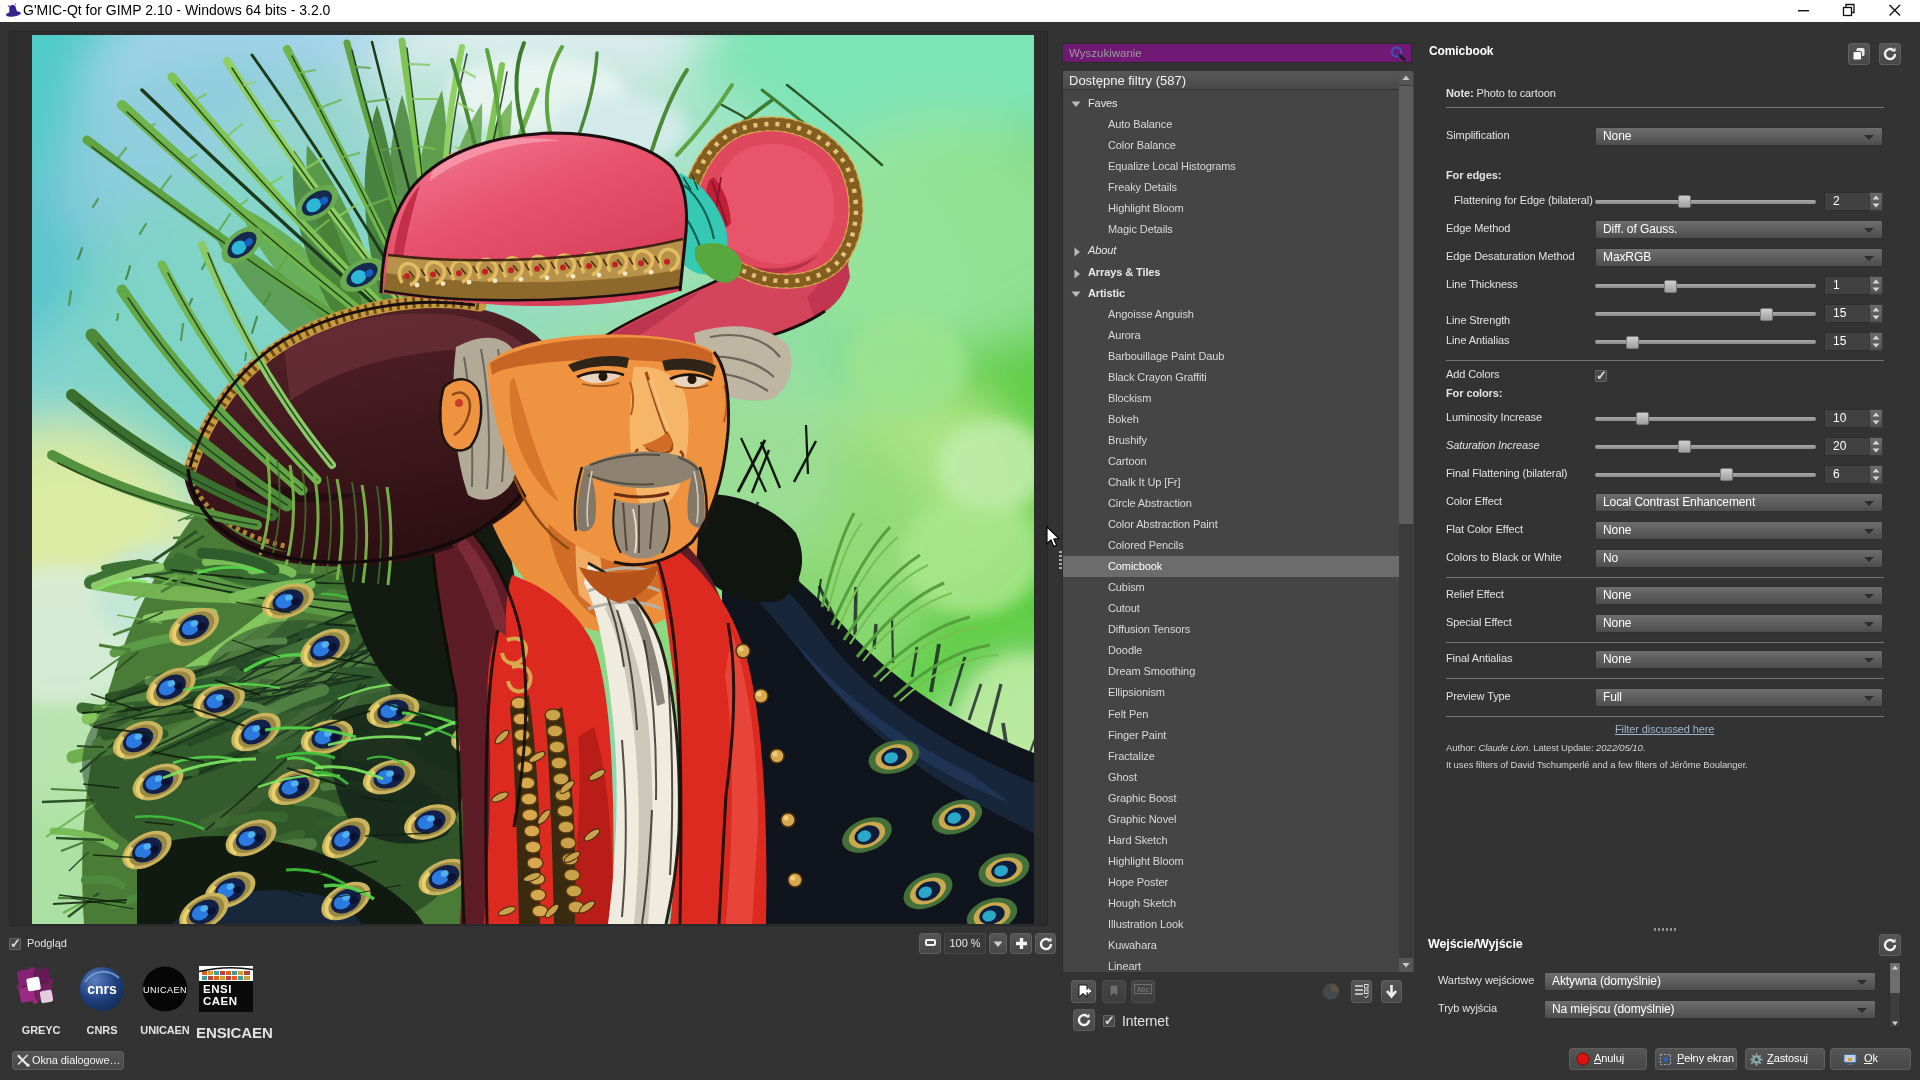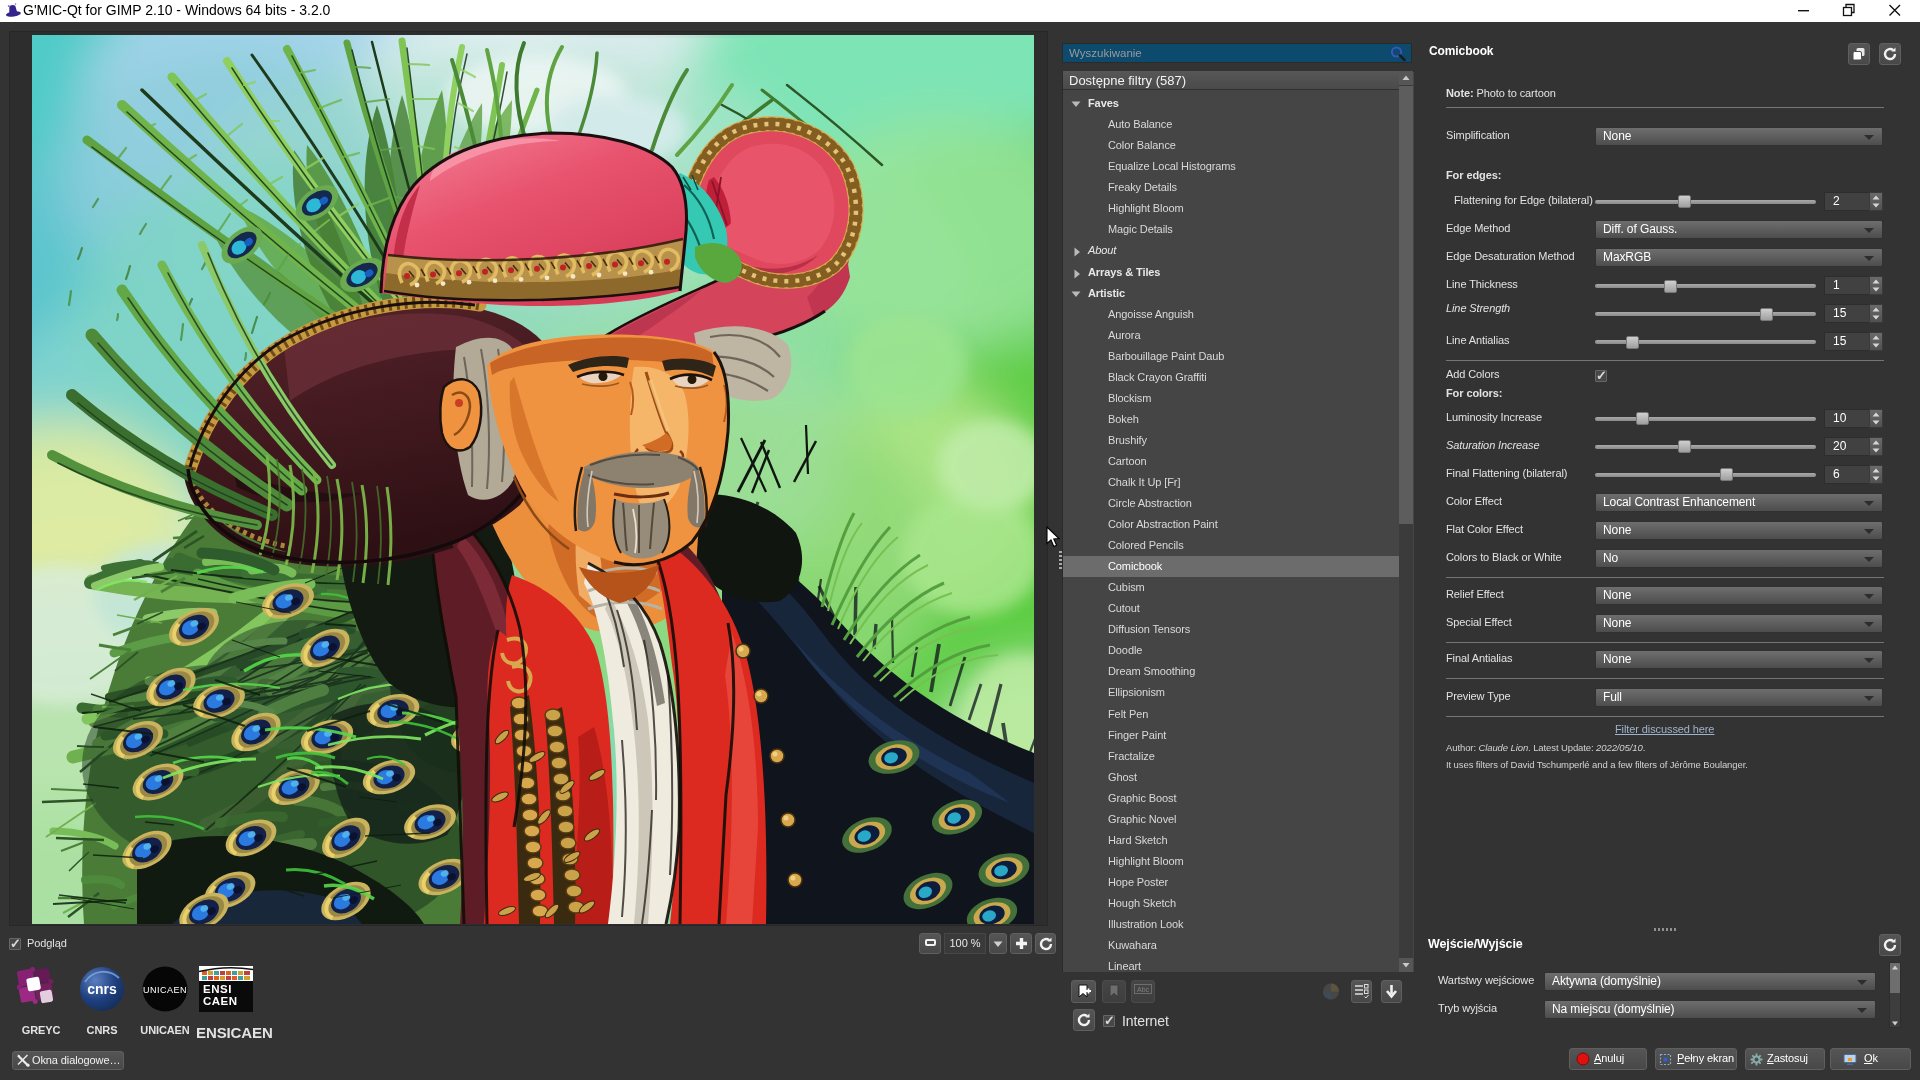--- a/index.html
+++ b/index.html
@@ -1068,21 +1068,21 @@
     <svg class="abs" style="left:16px;top:1031px" width="14" height="14" viewBox="0 0 14 14">
       <path d="M2 2.5 L11.5 12" stroke="#ececec" stroke-width="2.2"></path>
       <path d="M11.5 2 L2 11.5" stroke="#ececec" stroke-width="1.4"></path>
       <path d="M1.5 1.5 l2.5 1 l-1.5 1.5 z" fill="#ececec"></path>
       <circle cx="12" cy="12.2" r="1.6" fill="#ececec"></circle>
     </svg>
     <div class="txt" style="left:32px;top:1032px;font-size:11px;color:#f0f0f0">Okna dialogowe…</div>
   </div>
 
   <div id="midpanel">
-    <div class="abs" style="left:1062px;top:21px;width:350px;height:20px;background:#0c4a6e;border:1px solid #2a2a2a;color:#9a9a9a;font-size:11.5px;line-height:19px;padding-left:6px">Wyszukiwanie</div>
+    <div class="abs" style="left:1062px;top:21px;width:350px;height:20px;background:#701a75;border:1px solid #2a2a2a;color:#9a9a9a;font-size:11.5px;line-height:19px;padding-left:6px">Wyszukiwanie</div>
     <svg class="abs" style="left:1389px;top:23px" width="18" height="18" viewBox="0 0 18 18">
       <circle cx="7.5" cy="7" r="4.6" fill="none" stroke="#3b55b8" stroke-width="2"></circle>
       <path d="M11 10.5 L15.5 15" stroke="#1c1c1c" stroke-width="2.6" stroke-linecap="round"></path>
     </svg>
     <div class="abs" style="left:1062px;top:49px;width:352px;height:901px;background:#454545;border-top:1px solid #2a2a2a;border-left:1px solid #2a2a2a"></div>
     <div class="abs" style="left:1063px;top:49px;width:336px;height:19px;background:linear-gradient(#575757,#4a4a4a);border-bottom:1px solid #303030;color:#f2f2f2;font-size:13px;line-height:19px;padding-left:6px">Dostępne filtry (587)</div>
 
     <div class="abs" style="left:1399px;top:49px;width:14px;height:901px;background:#3b3b3b"></div>
     <div class="abs" style="left:1399px;top:49px;width:14px;height:14px;background:#565656"></div>
     <svg class="abs" style="left:1399px;top:49px" width="14" height="14">
@@ -1092,21 +1092,21 @@
     <div class="abs" style="left:1399px;top:936px;width:14px;height:14px;background:#565656"></div>
     <svg class="abs" style="left:1399px;top:936px" width="14" height="14">
         <path d="M3.5 5 L7 9.5 L10.5 5 Z" fill="#c9c9c9"></path>
       </svg>
 
     <div class="abs" style="left:1063px;top:534px;width:336px;height:21px;background:#6c6c6c"></div>
     <div id="rows">
     <svg class="abs" style="left:1070px;top:77px" width="12" height="10">
           <path d="M1.5 2.5 L10.5 2.5 L6 8 Z" fill="#b9b9b9"></path>
         </svg>
-    <div class="txt" style="left:1088px;top:71px;height:21px;line-height:21px;font-weight:bold;color:#e8e8e8">Faves</div>
+    <div class="txt" style="left:1088px;top:71px;height:21px;line-height:21px;font-weight:normal;color:#e8e8e8">Faves</div>
     <div class="txt" style="left:1108px;top:92px;height:21px;line-height:21px;color:#d9d9d9">Auto Balance</div>
     <div class="txt" style="left:1108px;top:113px;height:21px;line-height:21px;color:#d9d9d9">Color Balance</div>
     <div class="txt" style="left:1108px;top:134px;height:21px;line-height:21px;color:#d9d9d9">Equalize Local Histograms</div>
     <div class="txt" style="left:1108px;top:155px;height:21px;line-height:21px;color:#d9d9d9">Freaky Details</div>
     <div class="txt" style="left:1108px;top:176px;height:21px;line-height:21px;color:#d9d9d9">Highlight Bloom</div>
     <div class="txt" style="left:1108px;top:197px;height:21px;line-height:21px;color:#d9d9d9">Magic Details</div>
     <svg class="abs" style="left:1072px;top:224px" width="10" height="12">
           <path d="M2.5 1.5 L2.5 10.5 L8 6 Z" fill="#b9b9b9"></path>
         </svg>
     <div class="txt" style="left:1088px;top:218px;height:21px;line-height:21px;font-style:italic;color:#e8e8e8">About</div>
@@ -1223,21 +1223,21 @@
     <div class="combo" style="left:1595px;top:226px;width:288px">MaxRGB</div>
     <div class="txt" style="left:1446px;top:256px;">Line Thickness</div>
     <div class="abs" style="left:1595px;top:262px;width:221px;height:4px;background:linear-gradient(#aaa,#8a8a8a);border-radius:2px"></div>
     <div class="abs" style="left:1664px;top:258px;width:13px;height:13px;background:linear-gradient(#cfcfcf,#9f9f9f);border:1px solid #787878;border-radius:2px"></div>
     <div class="spin" style="left:1824px;top:254px;width:46px">1</div>
     <div class="spinbtn" style="left:1869px;top:254px"></div>
     <svg class="abs" style="left:1869px;top:254px" width="14" height="19">
         <path d="M3.5 7.5 L7 3.5 L10.5 7.5 Z" fill="#d6d6d6"></path>
         <path d="M3.5 11.5 L7 15.5 L10.5 11.5 Z" fill="#d6d6d6"></path>
       </svg>
-    <div class="txt" style="left:1446px;top:280px;font-style:italic;">Line Strength</div>
+    <div class="txt" style="left:1446px;top:292px;">Line Strength</div>
     <div class="abs" style="left:1595px;top:290px;width:221px;height:4px;background:linear-gradient(#aaa,#8a8a8a);border-radius:2px"></div>
     <div class="abs" style="left:1760px;top:286px;width:13px;height:13px;background:linear-gradient(#cfcfcf,#9f9f9f);border:1px solid #787878;border-radius:2px"></div>
     <div class="spin" style="left:1824px;top:282px;width:46px">15</div>
     <div class="spinbtn" style="left:1869px;top:282px"></div>
     <svg class="abs" style="left:1869px;top:282px" width="14" height="19">
         <path d="M3.5 7.5 L7 3.5 L10.5 7.5 Z" fill="#d6d6d6"></path>
         <path d="M3.5 11.5 L7 15.5 L10.5 11.5 Z" fill="#d6d6d6"></path>
       </svg>
     <div class="txt" style="left:1446px;top:312px;">Line Antialias</div>
     <div class="abs" style="left:1595px;top:318px;width:221px;height:4px;background:linear-gradient(#aaa,#8a8a8a);border-radius:2px"></div>

